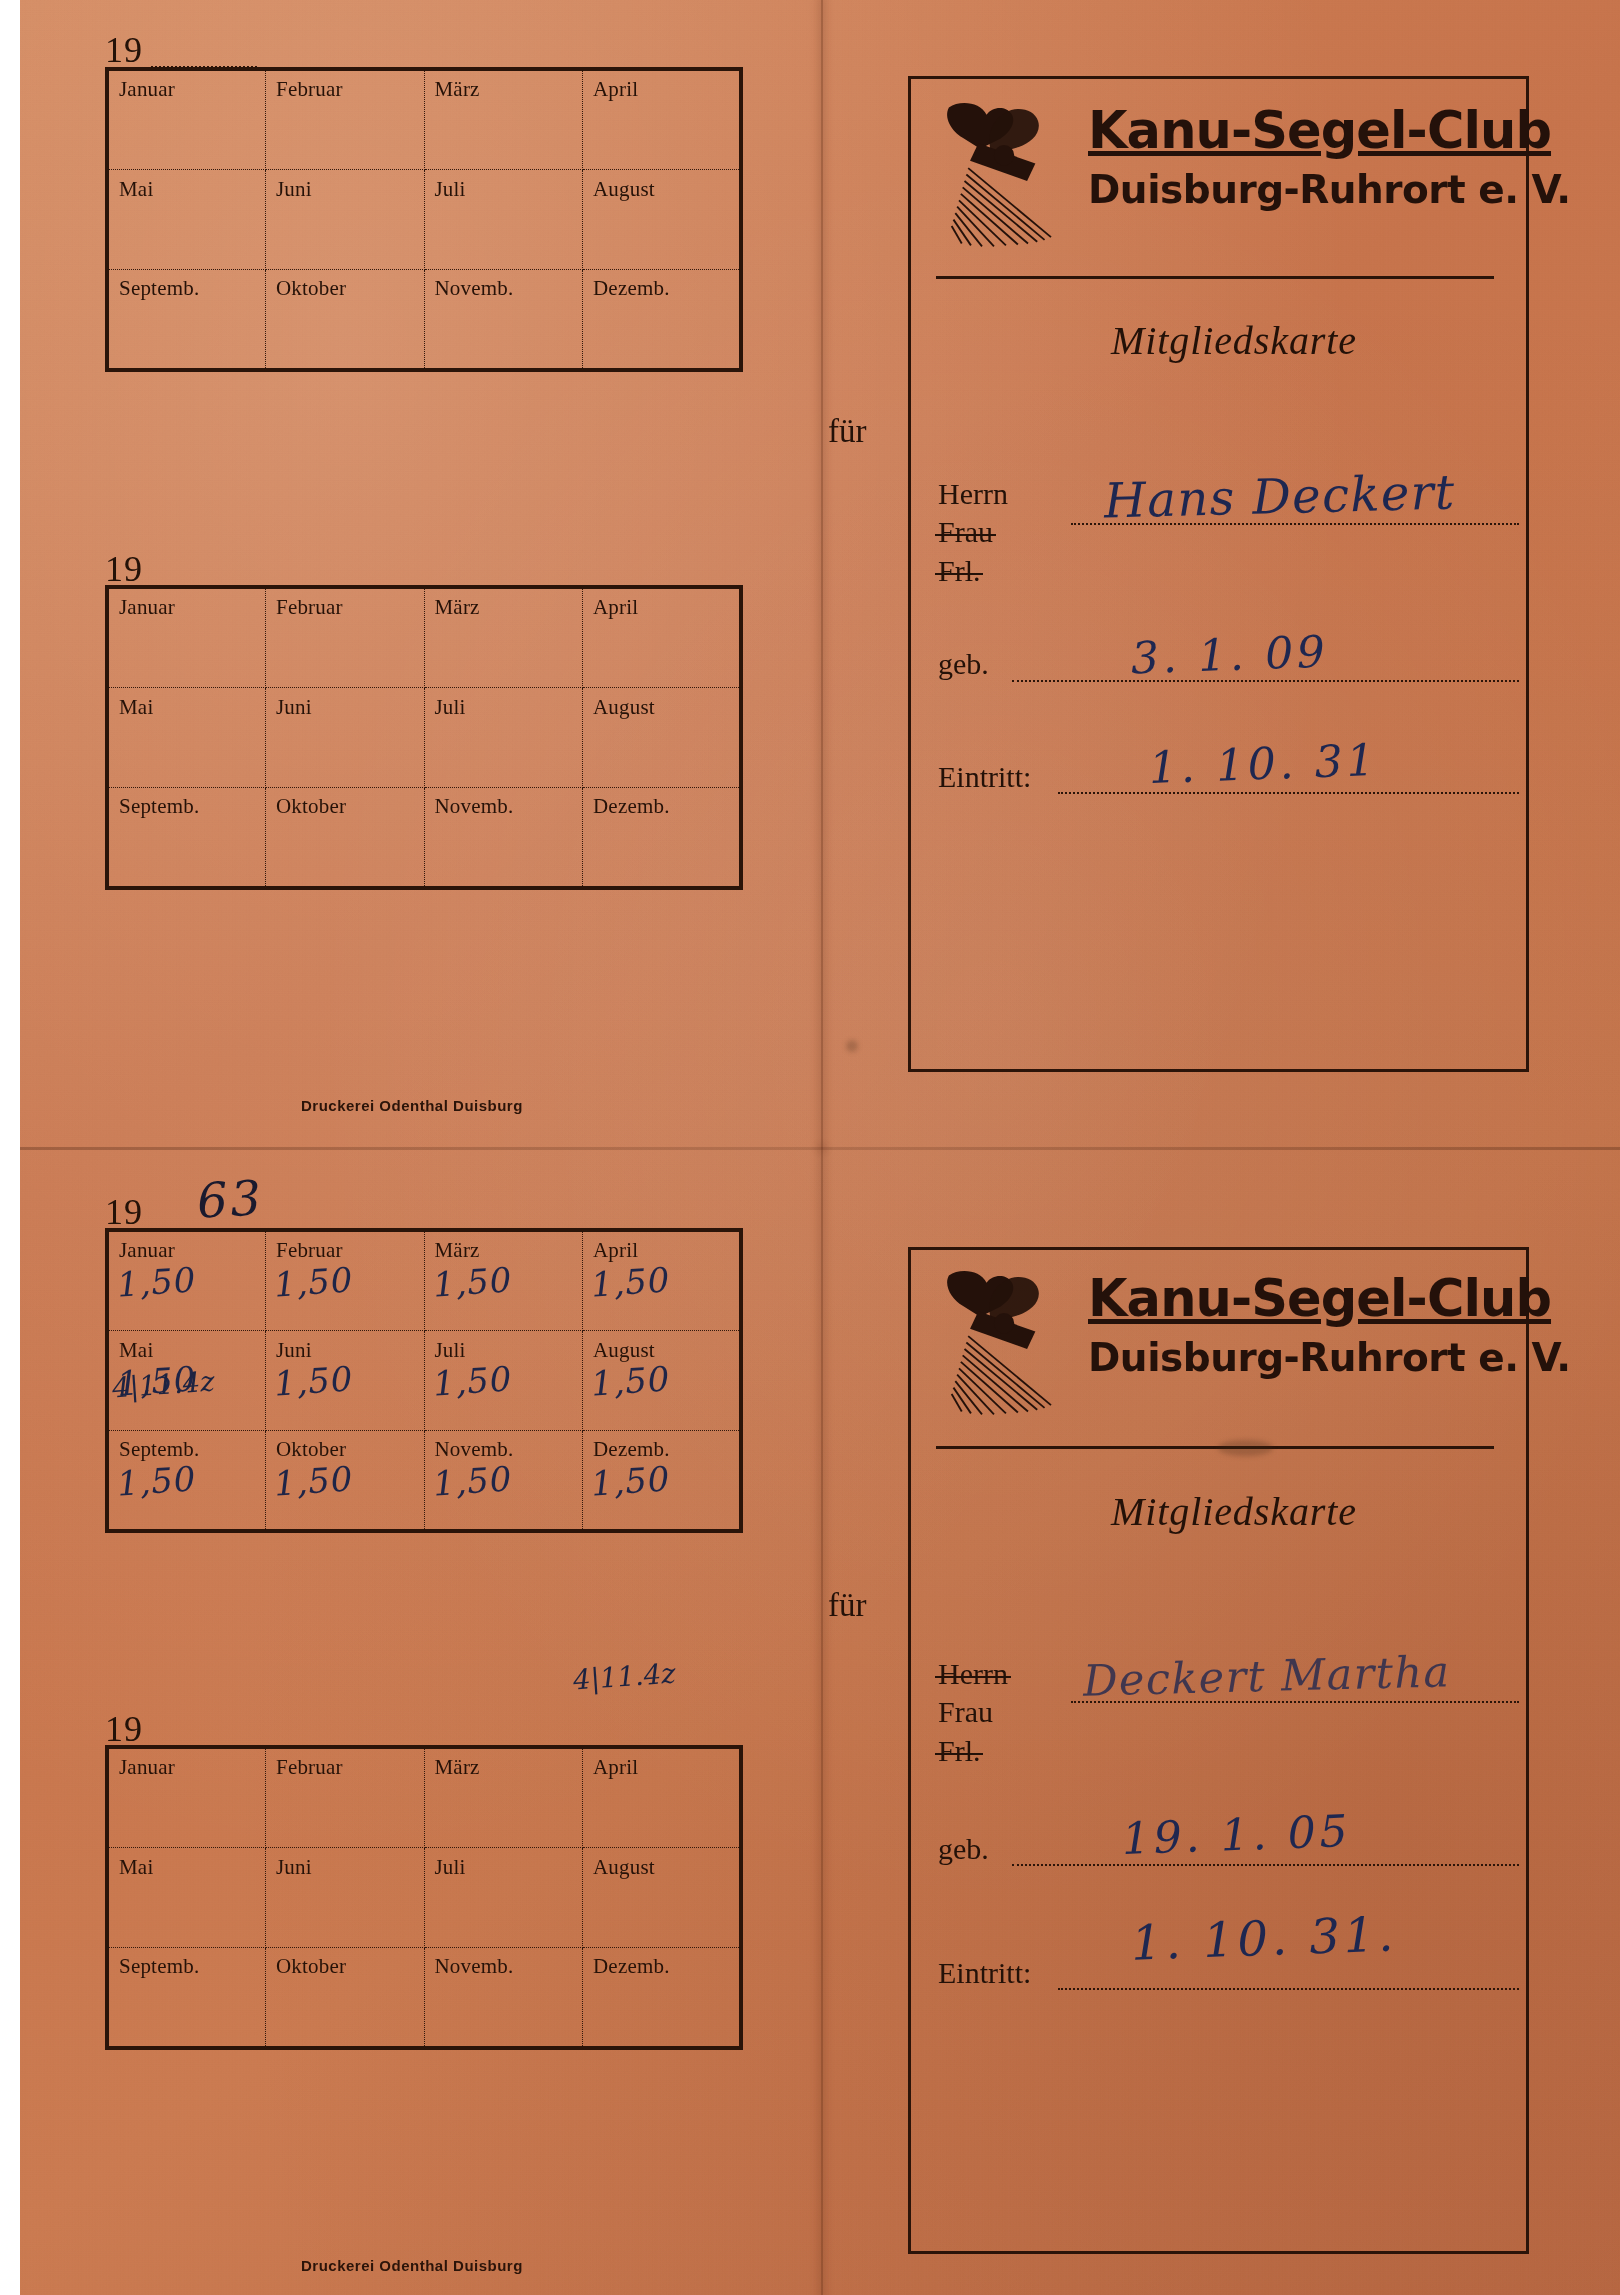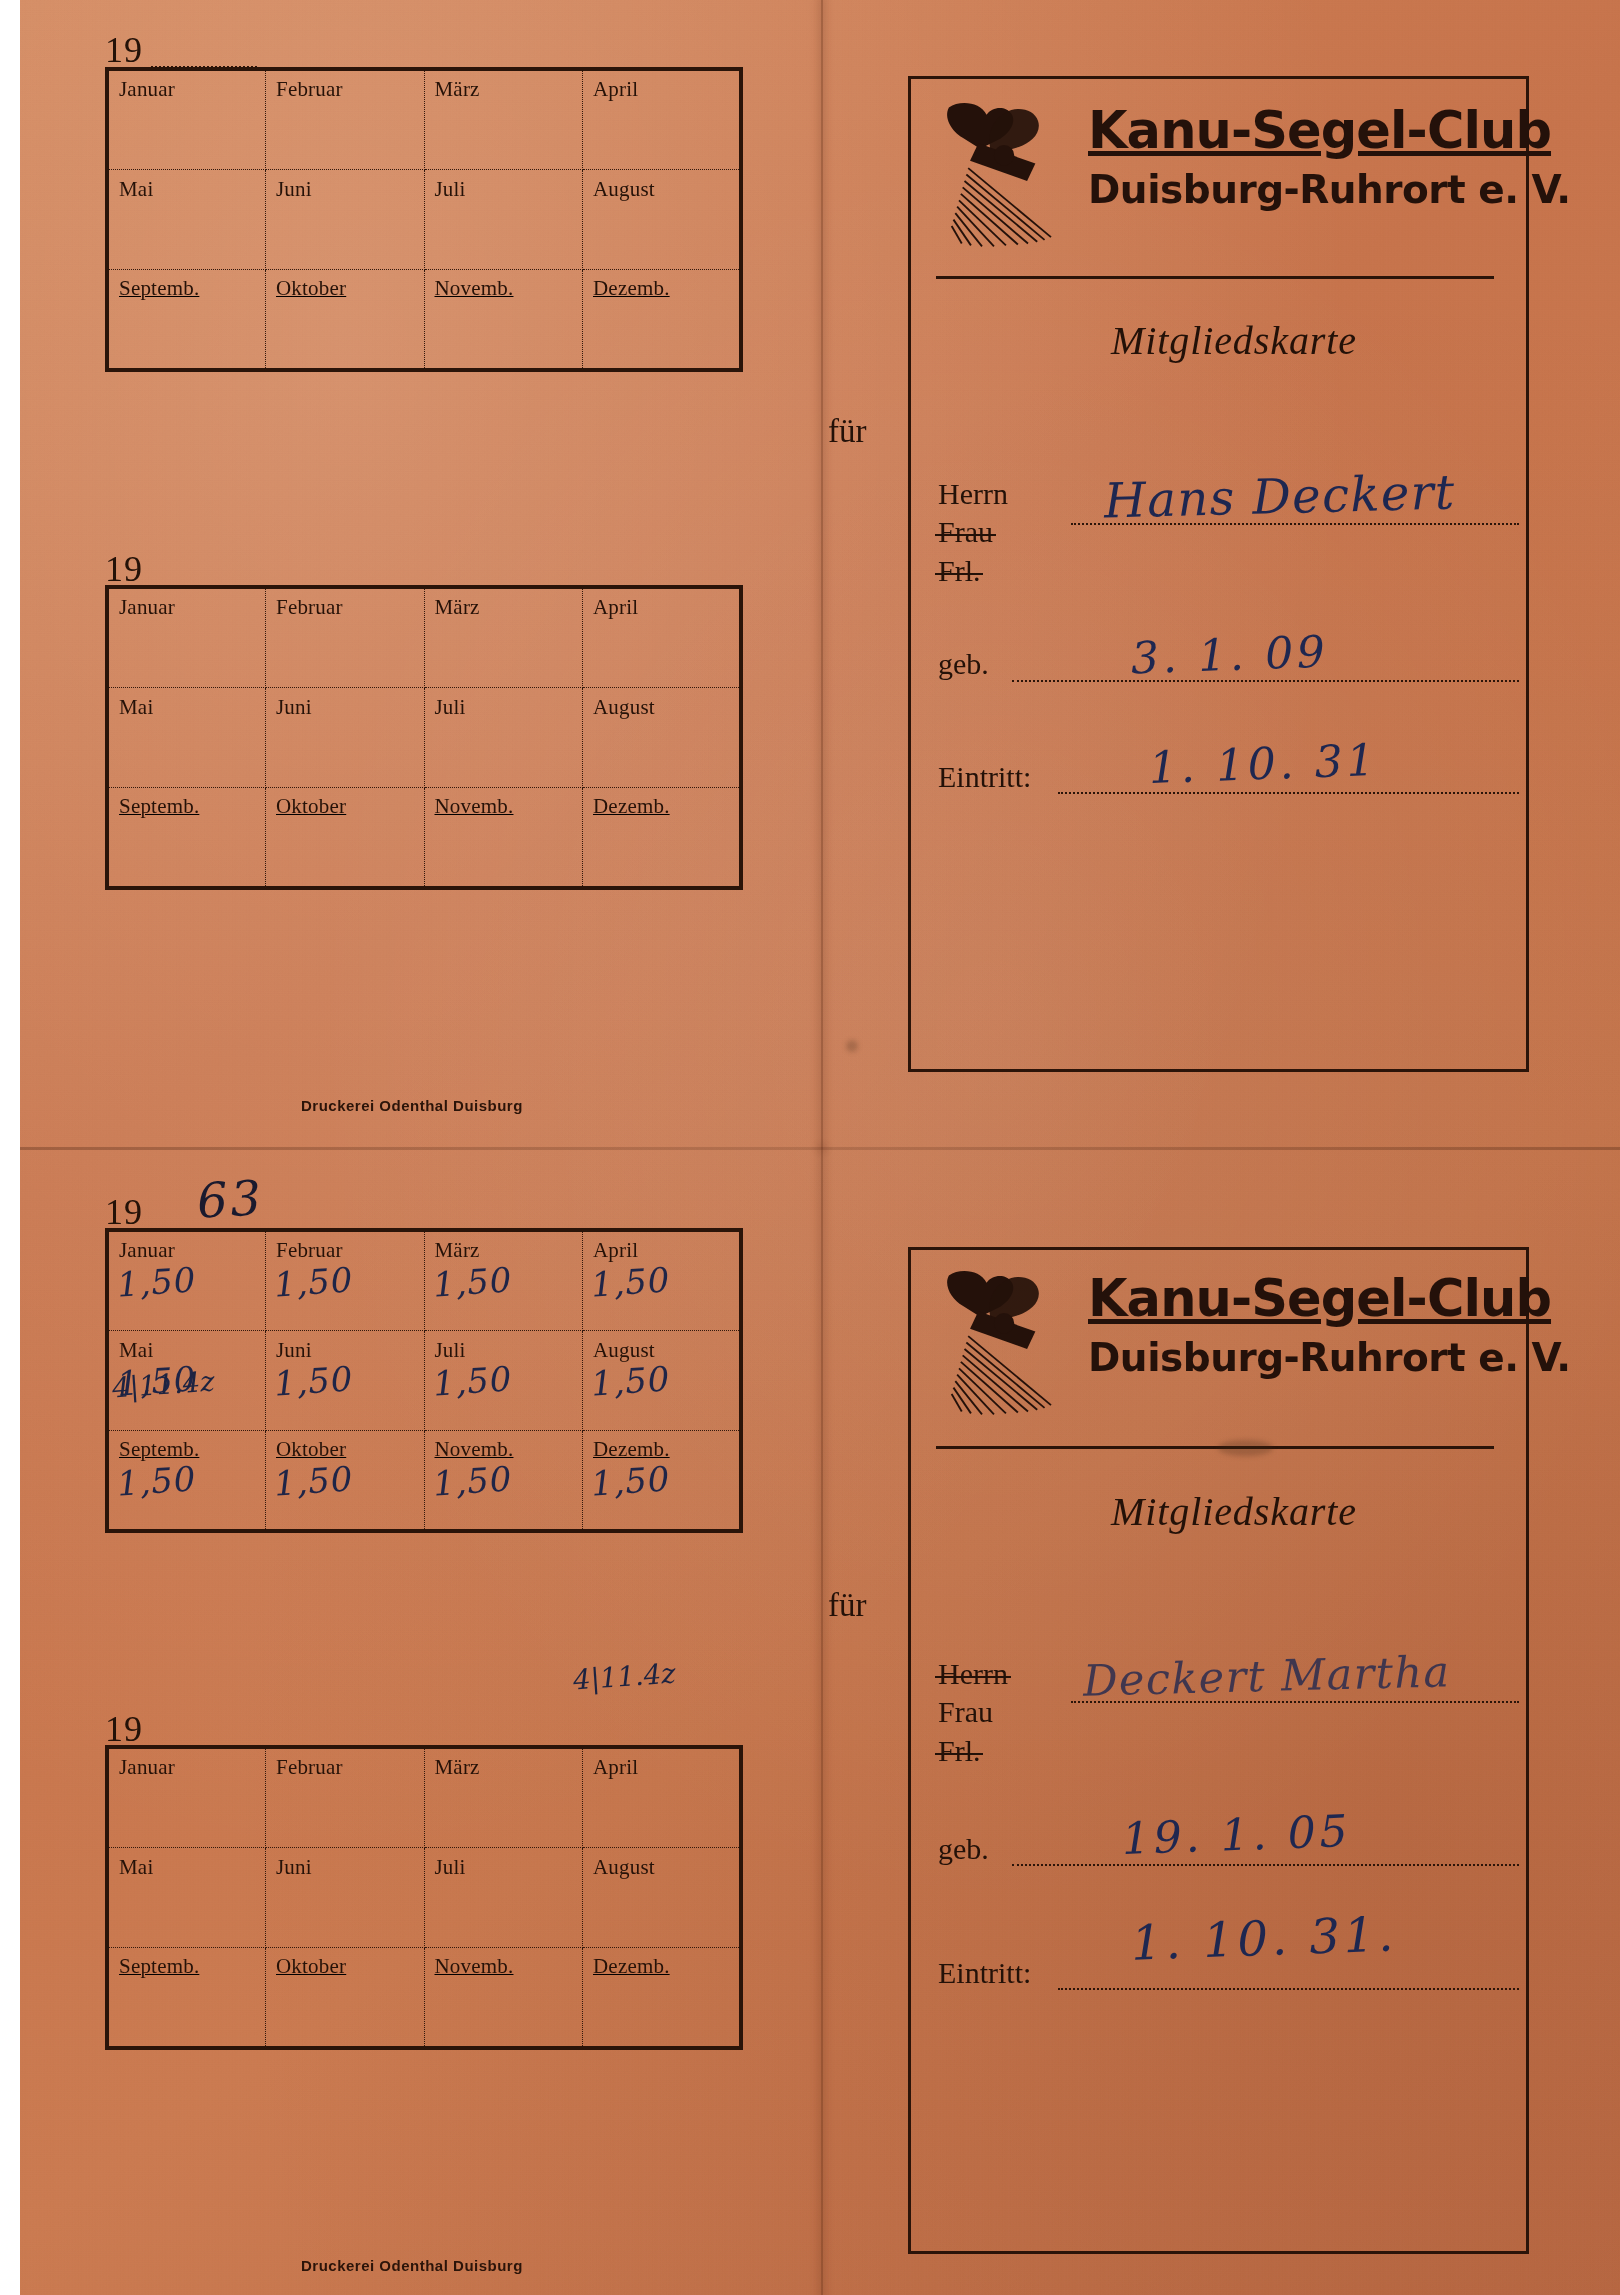--- a/index.html
+++ b/index.html
@@ -107,21 +107,21 @@
     table-layout: fixed;
   }
   table.cal td {
     border-right: 1.4px dotted #33180c;
     border-bottom: 1.4px dotted #33180c;
     height: 92px;
     vertical-align: top;
     padding: 6.4px 0 0 10px;
     position: relative;
   }
-  table.cal tr:last-child td { border-bottom: none; text-decoration: underline; }
+  table.cal tr:last-child td { border-bottom: none; }
   table.cal td:last-child { border-right: none; }
   .month-label {
     font-size: 21px;
     color: #261208;
     letter-spacing: 0.2px;
     white-space: nowrap;
   }
   .amount {
     position: absolute;
     left: 8.3px;

